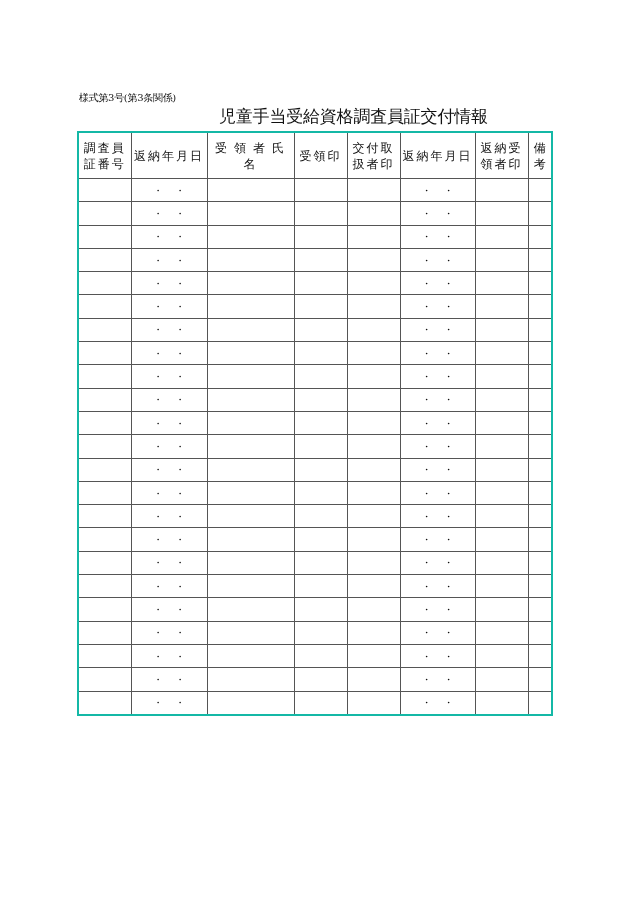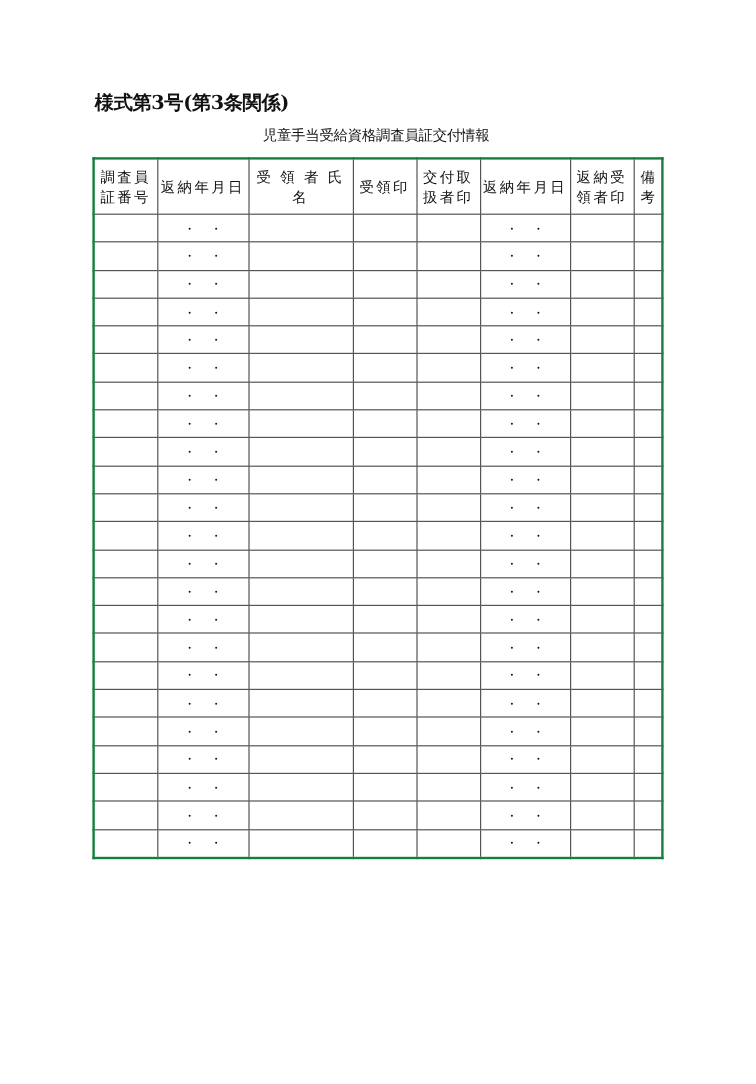--- a/index.html
+++ b/index.html
@@ -1,25 +1,26 @@
 <!DOCTYPE html>
 <html><head>
 <meta charset="utf-8">
 <style>
   html, body { margin: 0; padding: 0; }
   body {
     width: 630px; height: 903px; background: #ffffff; position: relative; overflow: hidden;
     font-family: "DejaVu Serif", "Liberation Serif", serif; color: #111;
   }
-  .form-number { position: absolute; left: 79px; top: 76px; font-size: 16px; letter-spacing: -0.3px; font-weight: bold; }
-  .doc-title { position: absolute; left: 219px; top: 105px; font-size: 12px; letter-spacing: -0.2px; font-family: Liberation Mono, monospace; }
+  .form-number { position: absolute; left: 79px; top: 91px; font-size: 10px; letter-spacing: -0.3px; }
+  .doc-title { position: absolute; left: 219px; top: 105px; font-size: 17px; letter-spacing: -0.2px; font-family: Liberation Mono, monospace; }
   table.register {
     position: absolute; left: 77px; top: 131px;
-    border-collapse: collapse; border: 2px solid #15803d;
+    border-collapse: collapse; border: 2px solid #14b8a6;
     table-layout: fixed;
+    font-family: Liberation Serif, serif;
   }
   table.register th, table.register td {
     border: 1px solid #555; padding: 0; text-align: center; vertical-align: middle;
     font-weight: normal; font-size: 12px;
   }
   table.register th { height: 45px; line-height: 16px; letter-spacing: 2px; }
   table.register td { height: 22.3px; }
   .dots { font-size: 10px; letter-spacing: 0; }
   .dots span { display: inline-block; width: 22px; text-align: center; }
   .hdr-line { display: block; }

